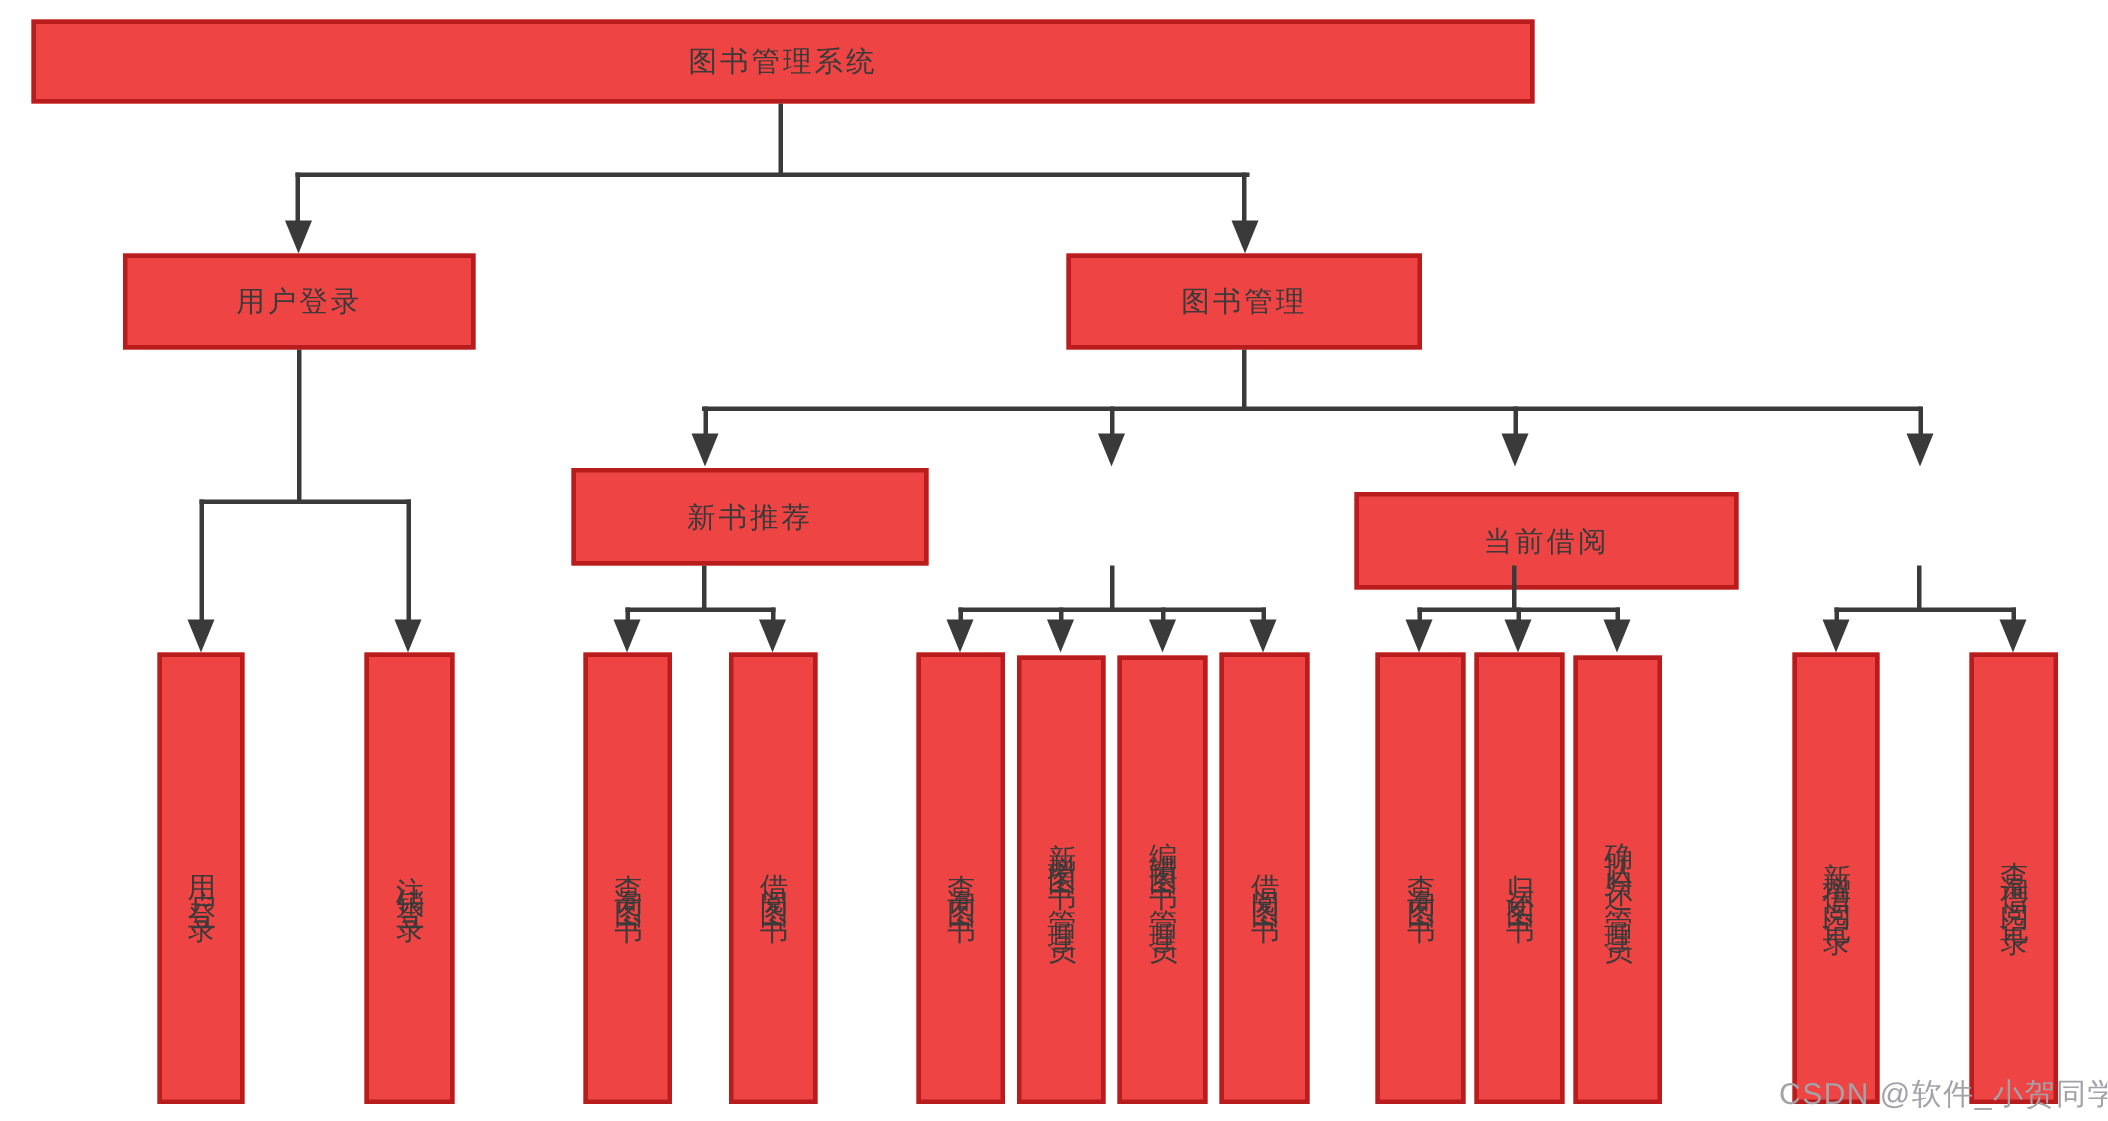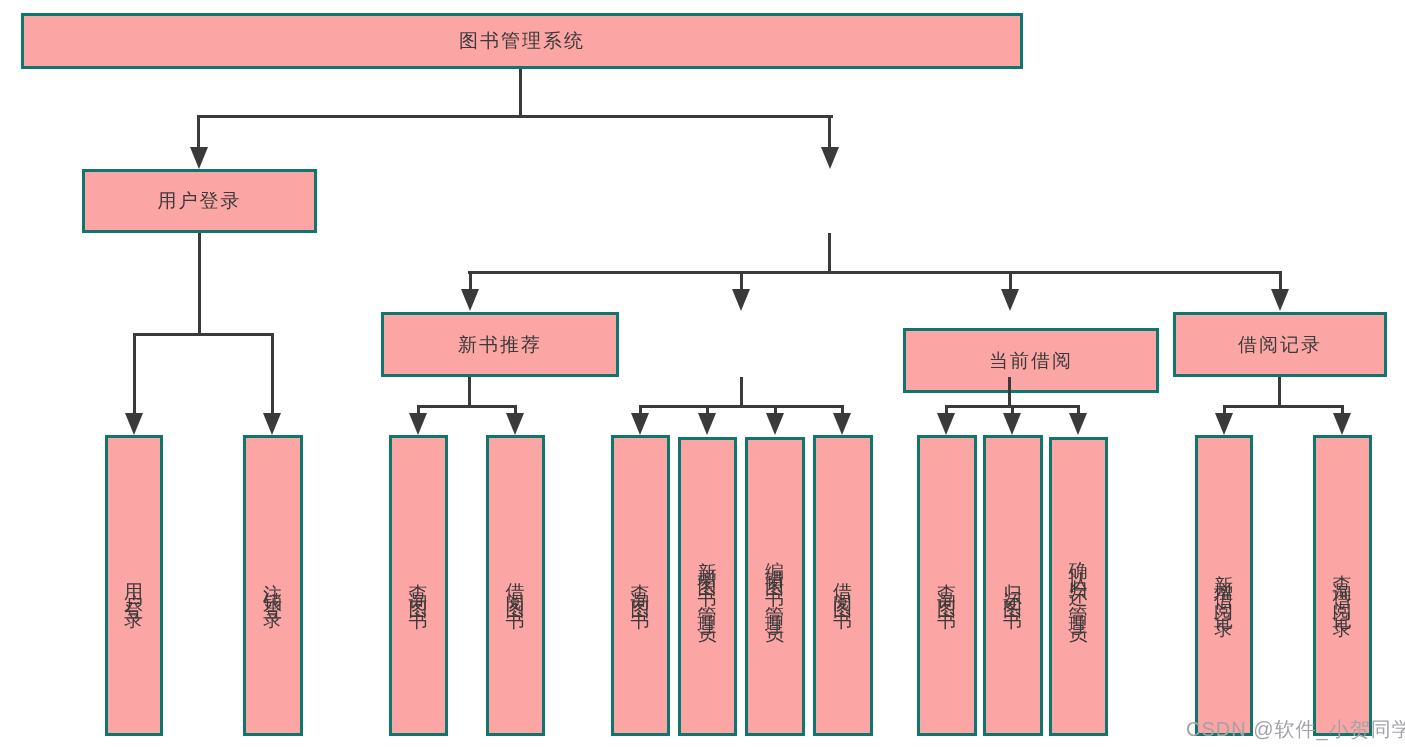--- a/index.html
+++ b/index.html
@@ -1,21 +1,21 @@
 <!DOCTYPE html>
 <html><head>
 <meta charset="utf-8">
 <style>
   html,body{margin:0;padding:0;background:#ffffff;}
   #canvas{
     position:relative;width:1405px;height:747px;background:#ffffff;overflow:hidden;
     font-family:"Liberation Sans","DejaVu Sans",sans-serif;
   }
   .box{
-    position:absolute;background:#fca5a5;border:3px solid #0f766e;box-sizing:border-box;
+    position:absolute;background:#ef4444;border:3px solid #b91c1c;box-sizing:border-box;
     display:flex;align-items:center;justify-content:center;color:#3a3a3a;
   }
   .hlabel{font-size:19px;letter-spacing:2px;white-space:nowrap;}
   .vtext{
     writing-mode:vertical-rl;text-orientation:mixed;
     font-size:19px;line-height:1;letter-spacing:9px;white-space:nowrap;color:#3a3a3a;
   }
   .vline,.hline{position:absolute;background:#3a3a3a;}
   .tri{
     position:absolute;width:0;height:0;
@@ -39,20 +39,23 @@
   <div class="vline" style="left:519px;top:69px;width:3px;height:48px;"></div>
   <div class="hline" style="left:197px;top:115px;width:636px;height:3px;"></div>
   <div class="vline" style="left:197px;top:115px;width:3px;height:33px;"></div>
   <div class="tri" style="left:190px;top:147px;"></div>
   <div class="vline" style="left:828px;top:115px;width:3px;height:33px;"></div>
   <div class="tri" style="left:821px;top:147px;"></div>
 
   <div class="box" style="left:82px;top:169px;width:235px;height:64px;">
     <span class="hlabel">用户登录</span>
   </div>
+  <div class="box" style="left:711px;top:169px;width:237px;height:64px;">
+    <span class="hlabel">图书管理</span>
+  </div>
 
   <div class="vline" style="left:198px;top:233px;width:3px;height:102px;"></div>
   <div class="hline" style="left:133px;top:333px;width:141px;height:3px;"></div>
   <div class="vline" style="left:133px;top:333px;width:3px;height:81px;"></div>
   <div class="tri" style="left:125px;top:413px;"></div>
   <div class="vline" style="left:271px;top:333px;width:3px;height:81px;"></div>
   <div class="tri" style="left:263px;top:413px;"></div>
 
   <div class="vline" style="left:828px;top:233px;width:3px;height:40px;"></div>
   <div class="hline" style="left:468px;top:271px;width:813px;height:3px;"></div>
@@ -63,23 +66,20 @@
   <div class="vline" style="left:1009px;top:271px;width:3px;height:20px;"></div>
   <div class="tri" style="left:1001px;top:289px;"></div>
   <div class="vline" style="left:1279px;top:271px;width:3px;height:20px;"></div>
   <div class="tri" style="left:1271px;top:289px;"></div>
 
   <div class="box" style="left:362px;top:312px;width:238px;height:65px;margin-left:19px;">
     <span class="hlabel">新书推荐</span>
   </div>
   <div class="box" style="left:903px;top:328px;width:256px;height:65px;">
     <span class="hlabel">当前借阅</span>
-  </div>
-  <div class="box" style="left:1173px;top:312px;width:214px;height:65px;">
-    <span class="hlabel">借阅记录</span>
   </div>
 
   <div class="vline" style="left:468px;top:377px;width:3px;height:30px;"></div>
   <div class="hline" style="left:417px;top:405px;width:100px;height:3px;"></div>
   <div class="vline" style="left:417px;top:405px;width:3px;height:10px;"></div>
   <div class="tri" style="left:409px;top:413px;"></div>
   <div class="vline" style="left:514px;top:405px;width:3px;height:10px;"></div>
   <div class="tri" style="left:506px;top:413px;"></div>
 
   <div class="vline" style="left:740px;top:377px;width:3px;height:30px;"></div>

